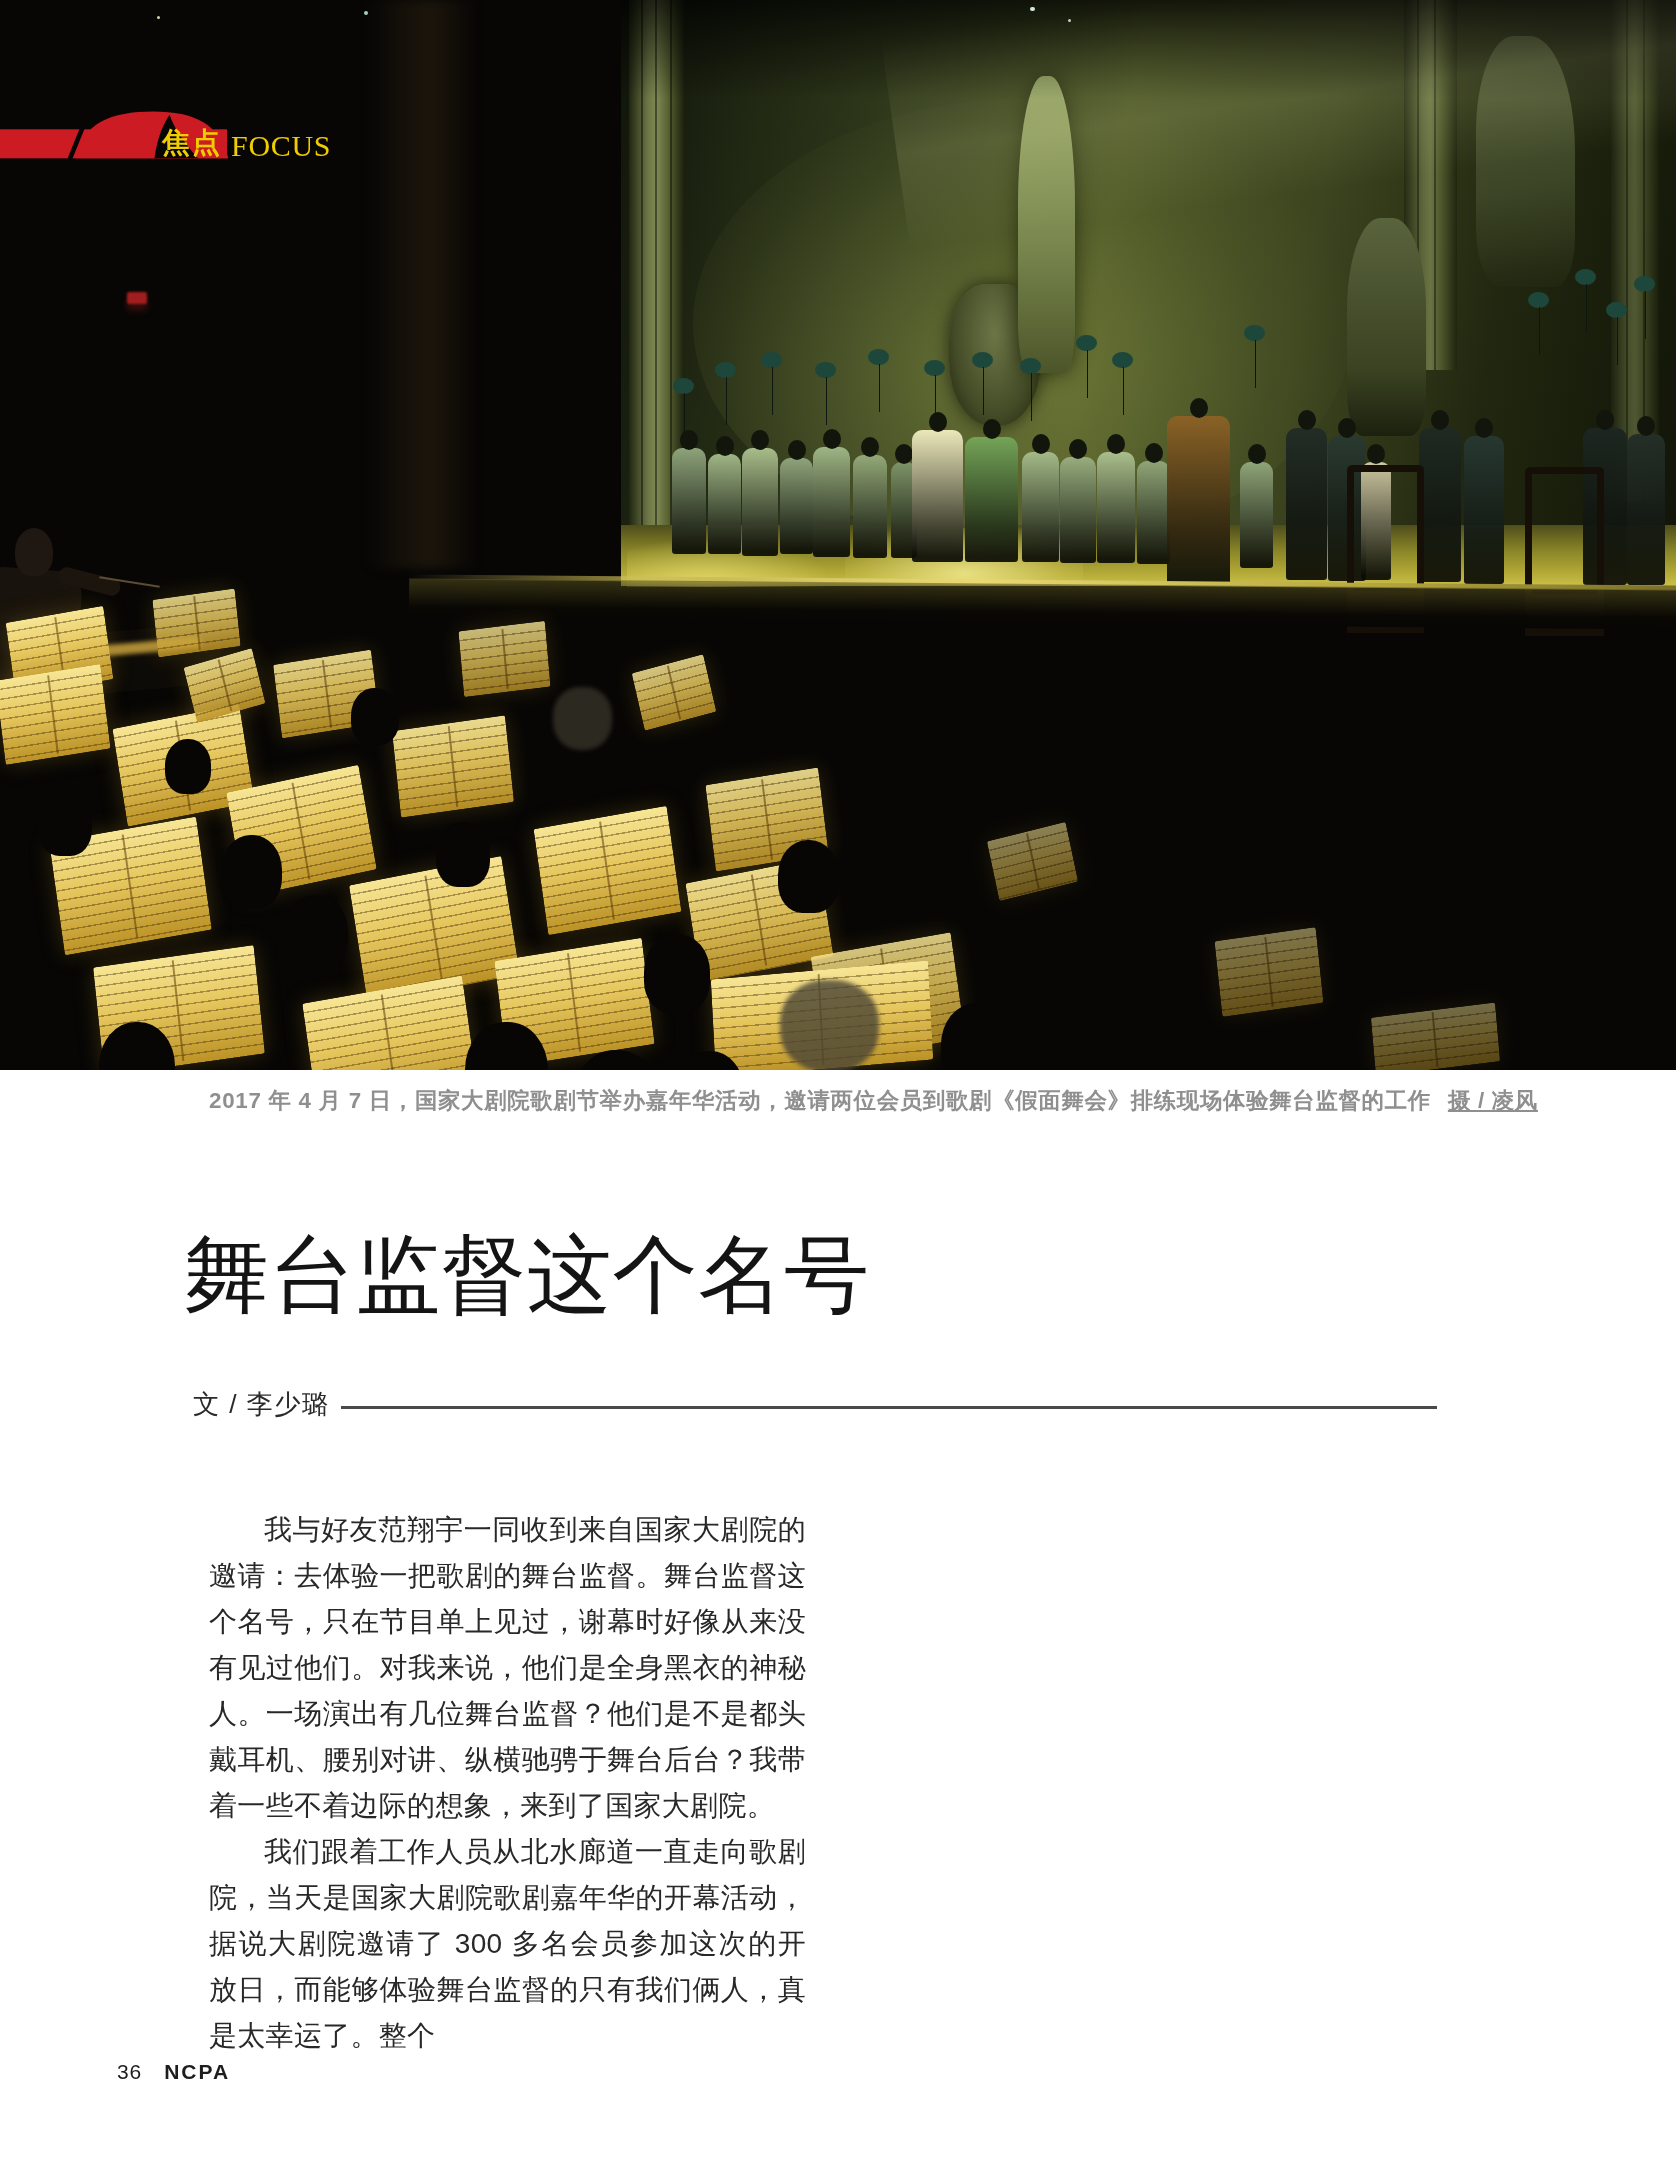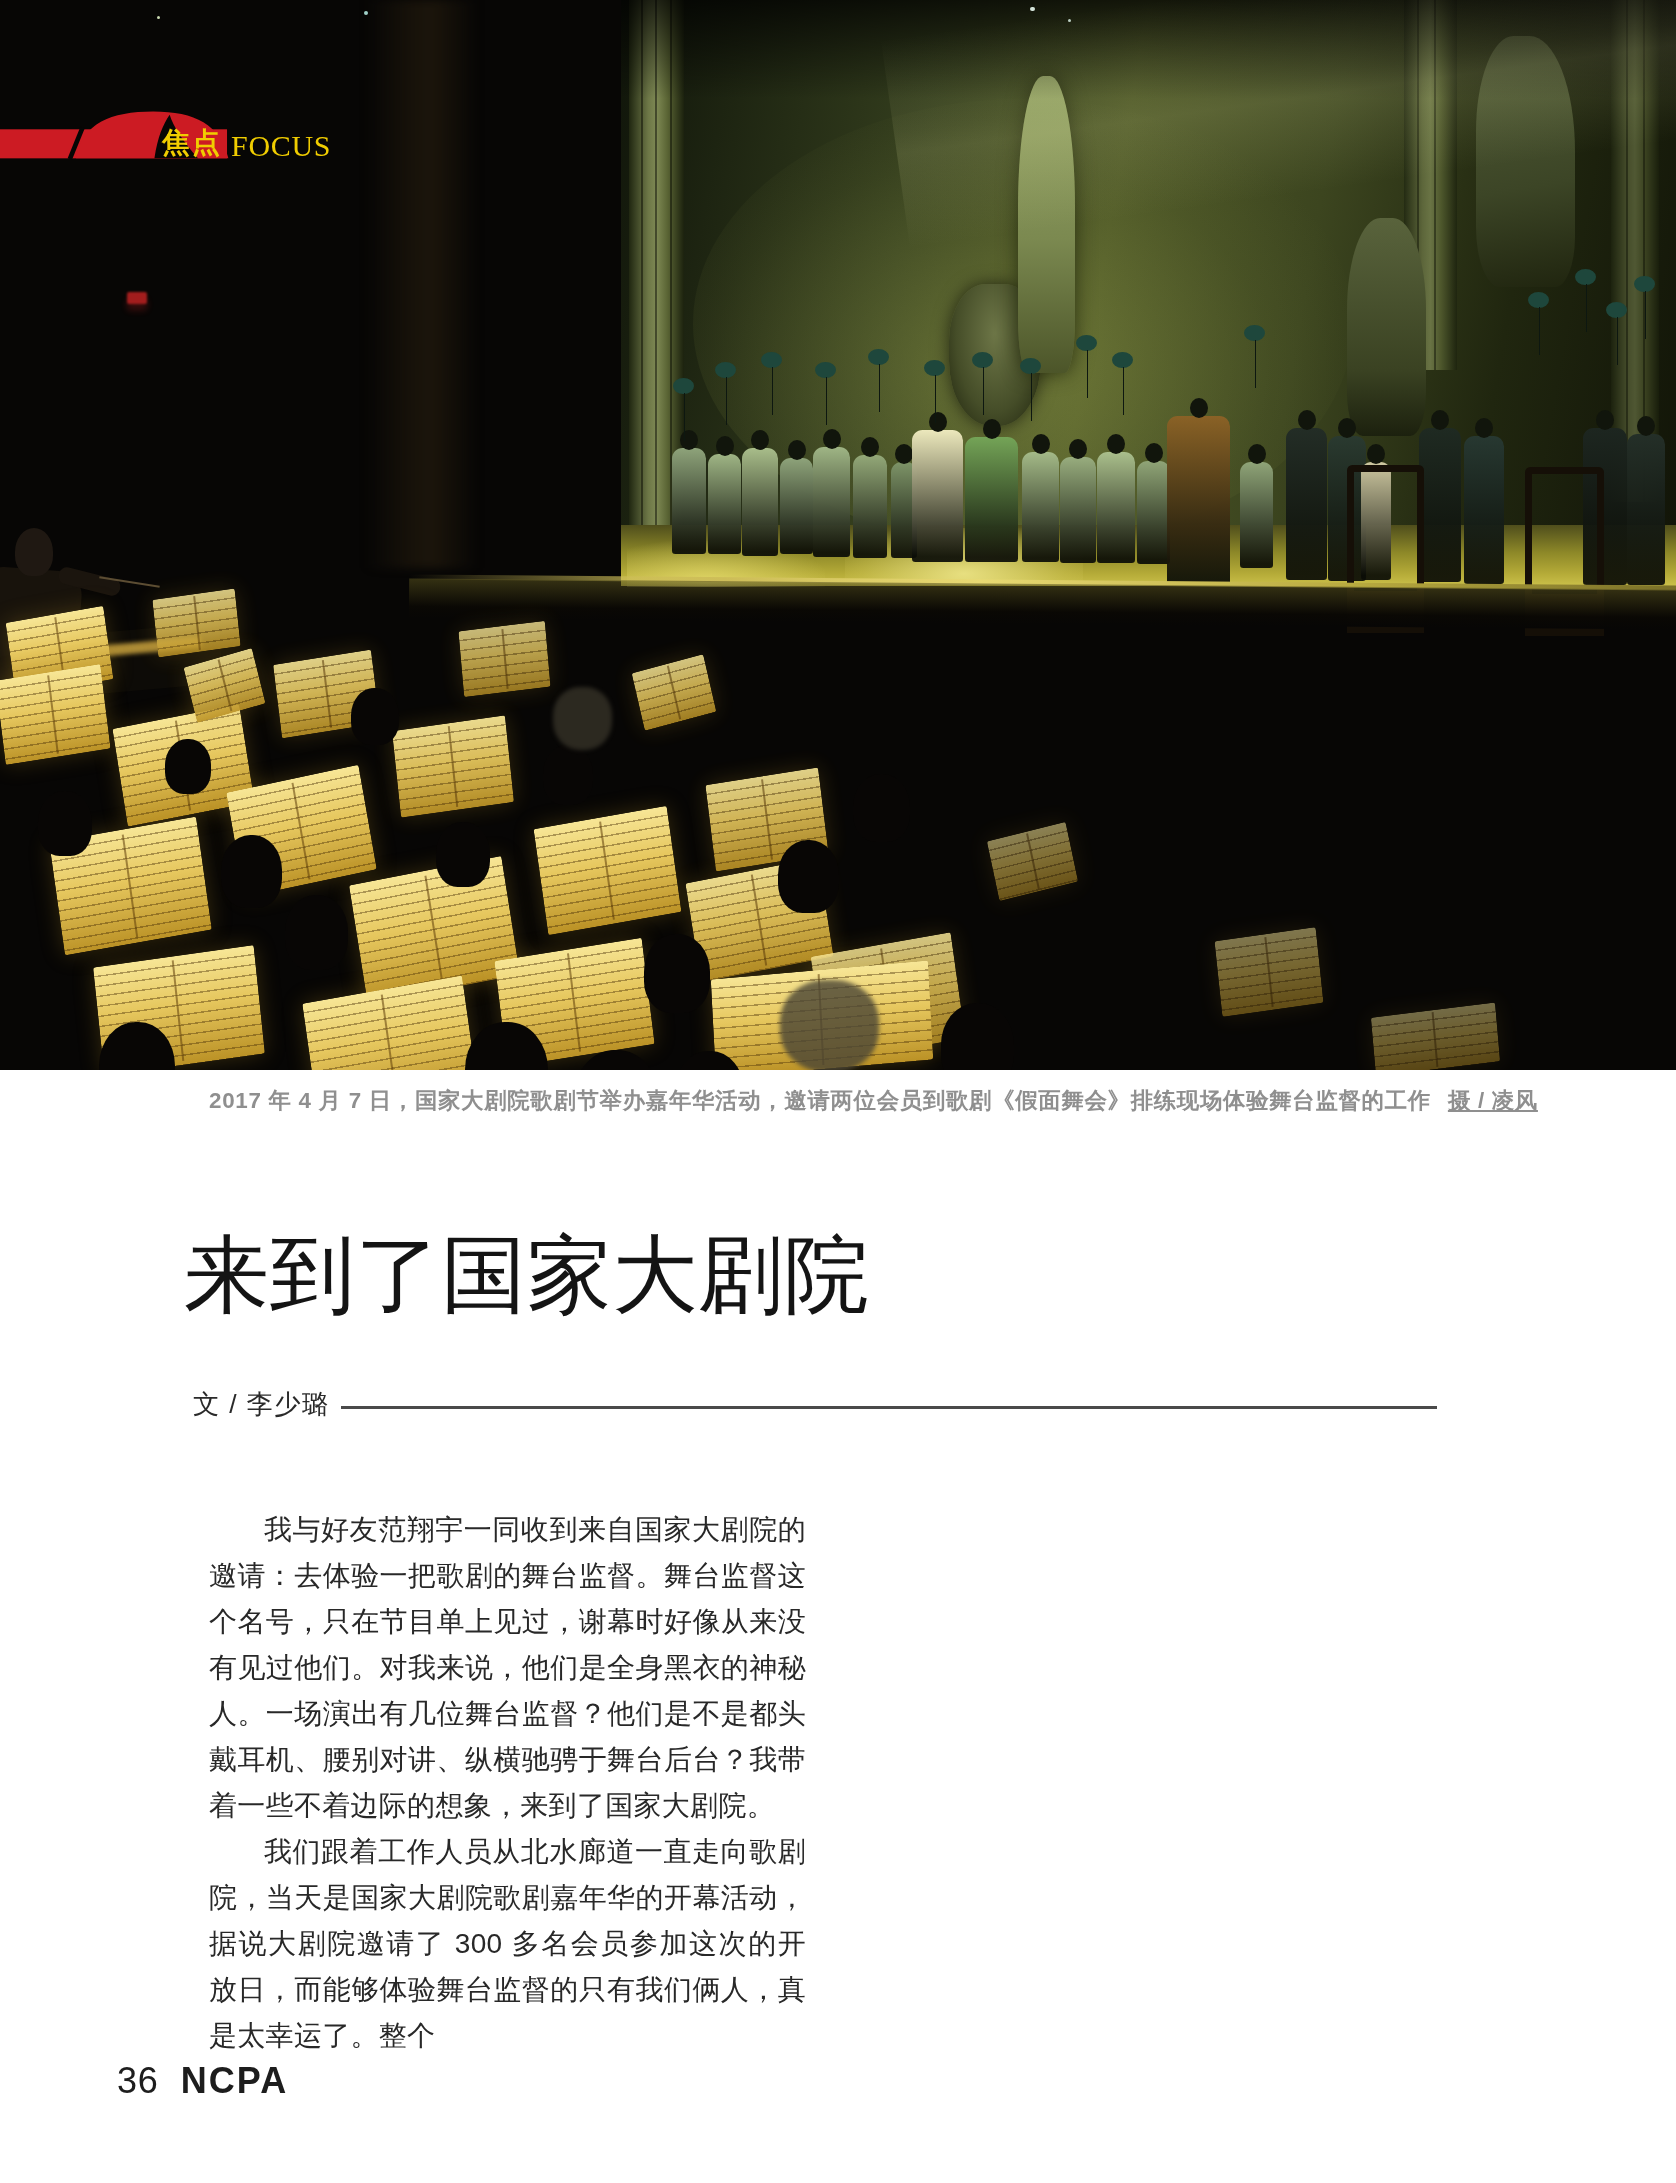--- a/index.html
+++ b/index.html
@@ -72,21 +72,21 @@
     color:#8f8f8f;letter-spacing:0.7px;white-space:nowrap;}
   .caption .credit{margin-left:17px;text-decoration:underline;}
   .title{position:absolute;left:184px;top:1227px;margin:0;font-size:85px;font-weight:400;color:#141414;
     font-family:"Liberation Serif","DejaVu Serif",serif;letter-spacing:0.7px;line-height:1.15;}
   .byline{position:absolute;left:193px;top:1387px;font-size:26.4px;color:#2a2a2a;letter-spacing:1.3px;}
   .byline-rule{position:absolute;left:341px;top:1406px;width:1096px;height:2.6px;background:#4a4a4a;}
   .columns{position:absolute;left:209px;top:1507px;width:1235px;display:flex;gap:40px;}
   .col{width:597px;}
   .col p{margin:0;font-size:28px;line-height:46px;color:#282828;text-align:justify;letter-spacing:0.3px;}
   .col p.indent{text-indent:55px;}
-  .footer{position:absolute;left:117px;top:2060px;font-size:36px;color:#1d1d1d;letter-spacing:0.7px;}
+  .footer{position:absolute;left:117px;top:2060px;font-size:21px;color:#1d1d1d;letter-spacing:0.7px;}
   .footer .brand{font-weight:700;margin-left:22.4px;letter-spacing:2px;}
 </style>
 </head>
 <body>
 
 <div class="page">
 
   <div class="photo">
     <div class="curtain-hint"></div>
 
@@ -224,21 +224,21 @@
       <rect x="112" y="30" width="7" height="52" fill="#070605" transform="rotate(22 115 56)"></rect>
     </svg>
     <span class="logo-cn">焦点</span>
     <span class="logo-en">FOCUS</span>
   </div>
 
   <div class="caption">
     <span>2017 年 4 月 7 日，国家大剧院歌剧节举办嘉年华活动，邀请两位会员到歌剧《假面舞会》排练现场体验舞台监督的工作</span><span class="credit">摄 / 凌风</span>
   </div>
 
-  <h1 class="title">来到了国家大剧院</h1>
+  <h1 class="title">舞台监督这个名号</h1>
 
   <div class="byline"><span>文 / </span><span>李少璐</span></div>
   <div class="byline-rule"></div>
 
   <div class="columns">
     <div class="col">
       <p class="indent">我与好友范翔宇一同收到来自国家大剧院的邀请：去体验一把歌剧的舞台监督。舞台监督这个名号，只在节目单上见过，谢幕时好像从来没有见过他们。对我来说，他们是全身黑衣的神秘人。一场演出有几位舞台监督？他们是不是都头戴耳机、腰别对讲、纵横驰骋于舞台后台？我带着一些不着边际的想象，来到了国家大剧院。</p>
       <p class="indent">我们跟着工作人员从北水廊道一直走向歌剧院，当天是国家大剧院歌剧嘉年华的开幕活动，据说大剧院邀请了 300 多名会员参加这次的开放日，而能够体验舞台监督的只有我们俩人，真是太幸运了。整个</p>
     </div>
     <div class="col">

